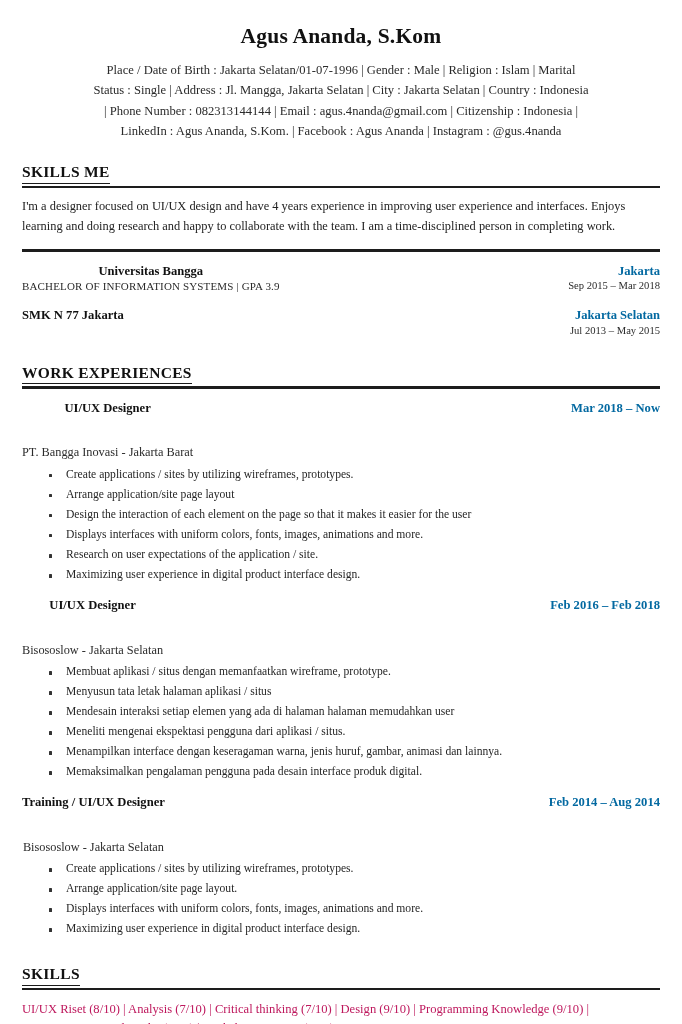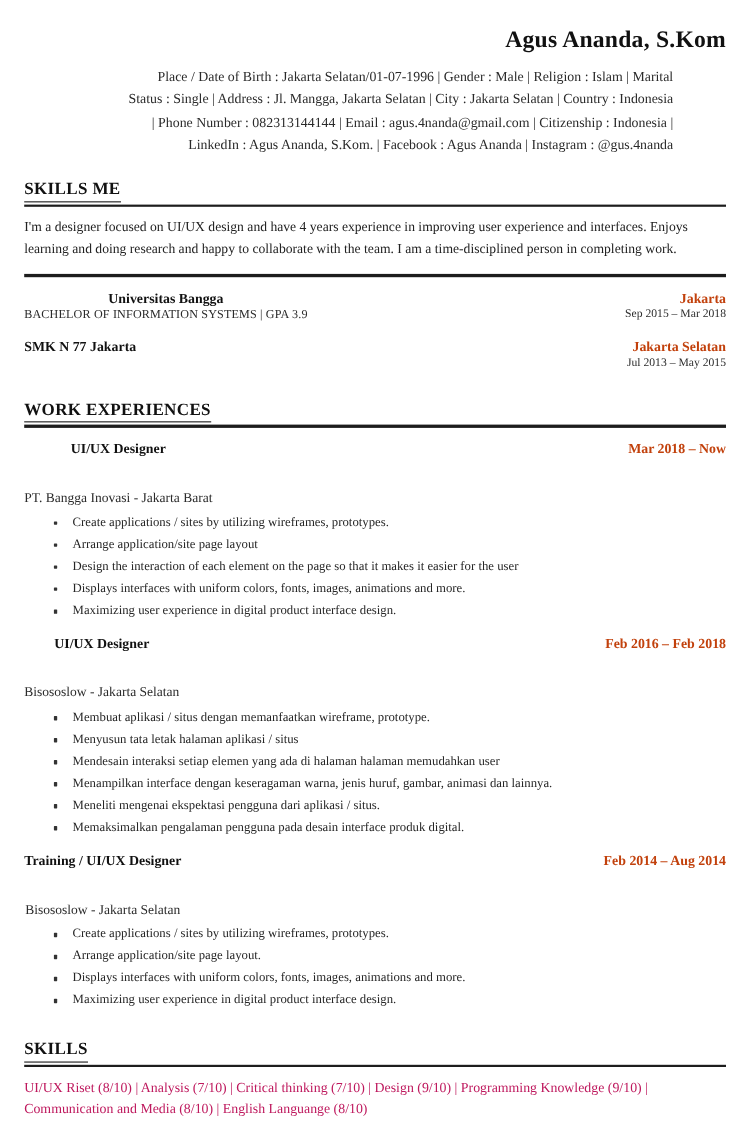--- a/index.html
+++ b/index.html
@@ -20,21 +20,21 @@
     margin: 0 auto;
     background: #ffffff;
     overflow: hidden;
     box-sizing: border-box;
     padding: 0 22px;
   }
 
   
   .doc-header {
     padding-top: 24px;
-    text-align: right;
+    text-align: center;
     font-family: Liberation Serif, serif;
   }
   .full-name {
     font-size: 21.5px;
     font-weight: bold;
     letter-spacing: 0.2px;
     line-height: 1.2;
     margin: 0 0 10px 0;
     color: #111;
   }
@@ -103,21 +103,21 @@
   }
   .entry-title {
     font-size: 12.6px;
     font-weight: bold;
     color: #111;
     line-height: 1.3;
   }
   .entry-place {
     font-size: 12.6px;
     font-weight: bold;
-    color: #c2410c;
+    color: #0369a1;
     line-height: 1.3;
   }
   .entry-sub {
     font-size: 12.3px;
     color: #2b2b2b;
     line-height: 1.36;
     margin-top: 28px;
   }
   .entry-sub-caps {
     font-size: 11px;
@@ -230,40 +230,41 @@
         </div>
         <div class="entry-right">
           <div class="entry-place">Mar 2018 – Now</div>
         </div>
       </div>
       <ul class="bullets">
         <li>Create applications / sites by utilizing wireframes, prototypes.</li>
         <li>Arrange application/site page layout</li>
         <li>Design the interaction of each element on the page so that it makes it easier for the user</li>
         <li>Displays interfaces with uniform colors, fonts, images, animations and more.</li>
+        <li>Research on user expectations of the application / site.</li>
         <li>Maximizing user experience in digital product interface design.</li>
       </ul>
     </div>
 
     <div class="entry" style="margin-top:12px;">
       <div class="entry-row">
         <div class="entry-left">
           <div class="entry-title">UI/UX Designer</div>
           <div class="entry-sub">Bisososlow - Jakarta Selatan</div>
         </div>
         <div class="entry-right">
           <div class="entry-place">Feb 2016 – Feb 2018</div>
         </div>
       </div>
       <ul class="bullets">
         <li>Membuat aplikasi / situs dengan memanfaatkan wireframe, prototype.</li>
         <li>Menyusun tata letak halaman aplikasi / situs</li>
         <li>Mendesain interaksi setiap elemen yang ada di halaman halaman memudahkan user</li>
+        <li>Meneliti mengenai ekspektasi pengguna dari aplikasi / situs.</li>
         <li>Menampilkan interface dengan keseragaman warna, jenis huruf, gambar, animasi dan lainnya.</li>
-        <li>Meneliti mengenai ekspektasi pengguna dari aplikasi / situs.</li>
         <li>Memaksimalkan pengalaman pengguna pada desain interface produk digital.</li>
       </ul>
     </div>
 
     <div class="entry" style="margin-top:12px;">
       <div class="entry-row">
         <div class="entry-left">
           <div class="entry-title">Training / UI/UX Designer</div>
           <div class="entry-sub">Bisososlow - Jakarta Selatan</div>
         </div>

